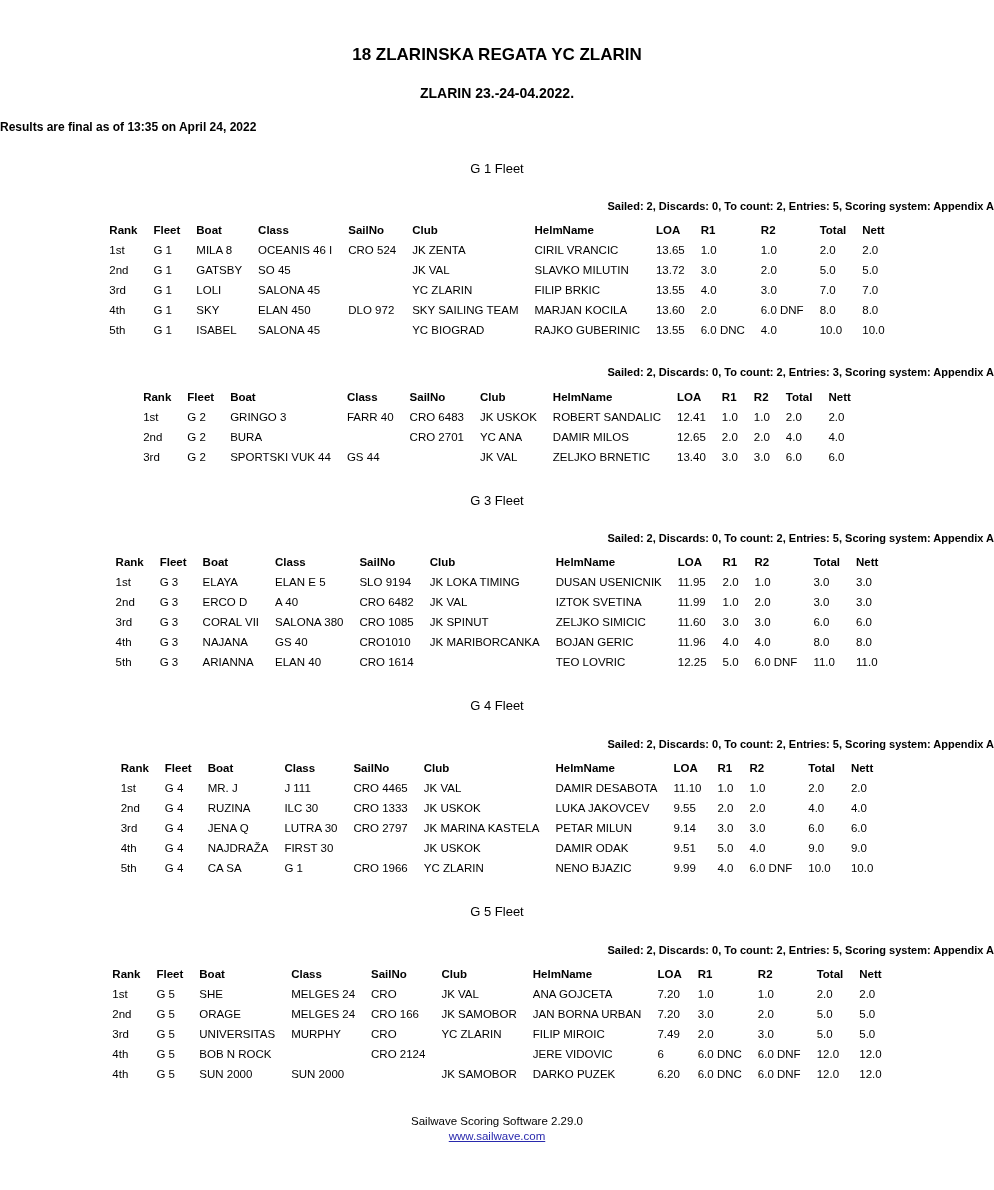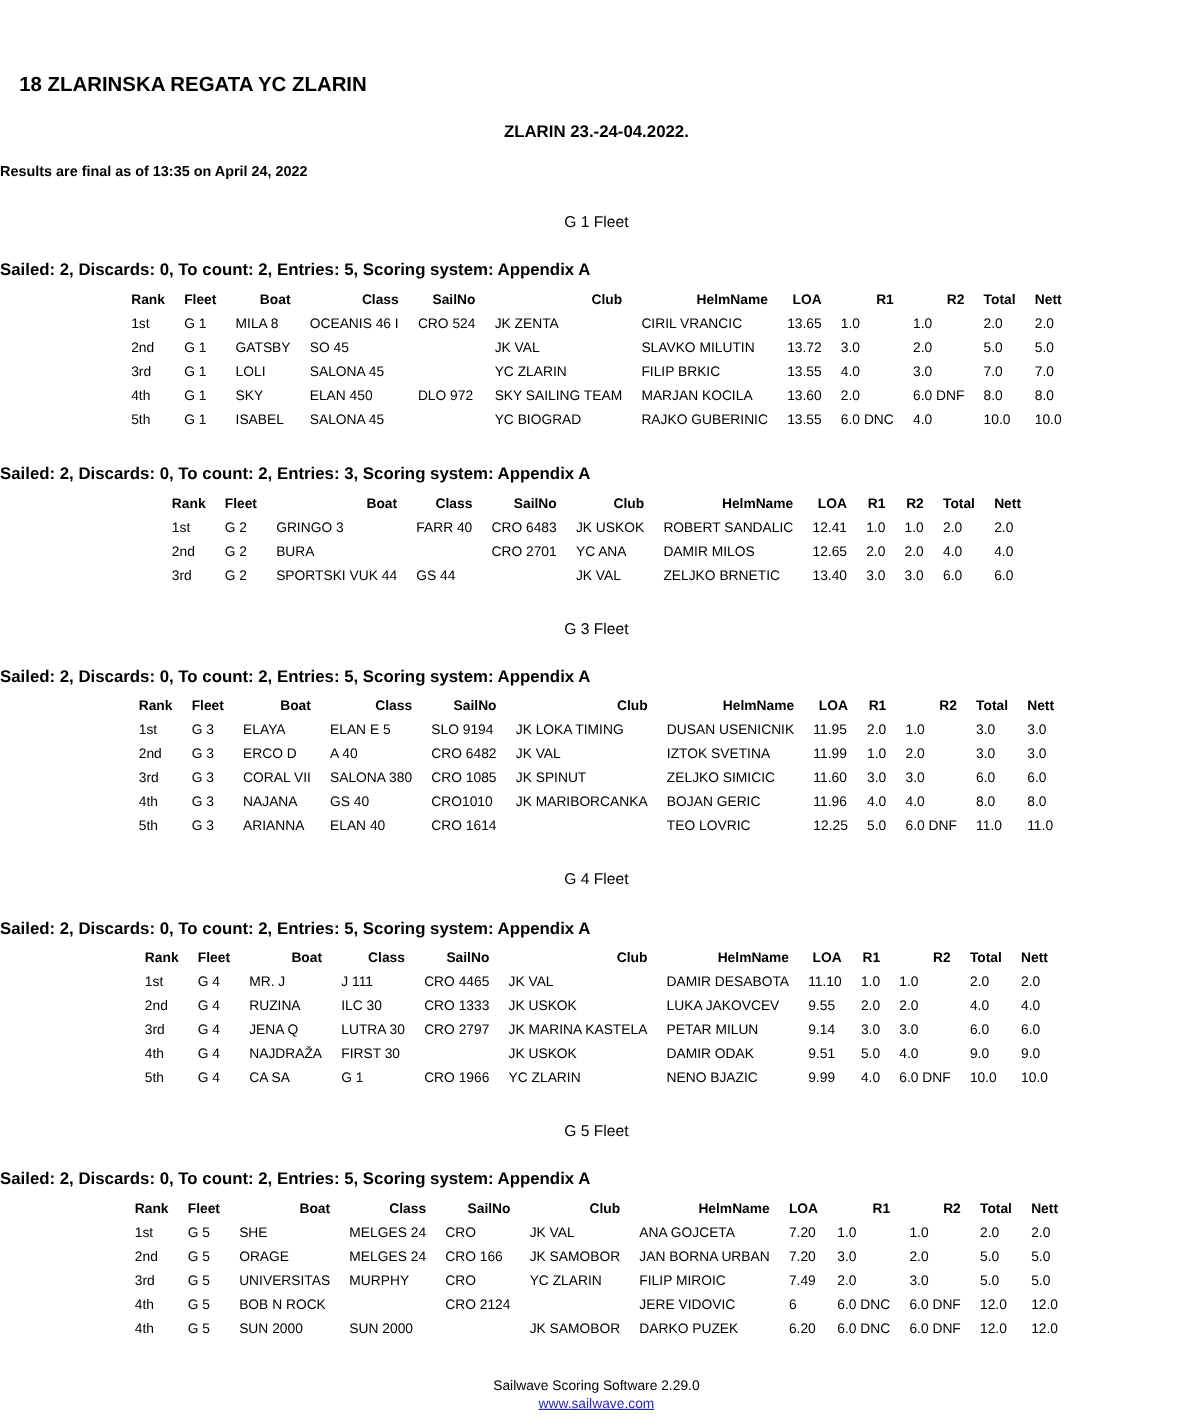--- a/index.html
+++ b/index.html
@@ -9,22 +9,22 @@
     font-family: "Liberation Sans", sans-serif;
     -webkit-font-smoothing: antialiased;
   }
   .page {
     width: 994px;
     min-height: 1190px;
     margin: 0 auto;
     padding: 45px 0 30px;
   }
   .title {
-    margin: 16px;
-    text-align: left;
+    margin: 0;
+    text-align: center;
     font-size: 17px;
     font-weight: bold;
     line-height: 1.2;
   }
   .subtitle {
     margin: 20px 0 2px;
     text-align: center;
     font-size: 14px;
     font-weight: bold;
     line-height: 1.2;
@@ -38,38 +38,38 @@
   .fleet { margin-top: 26px; }
   .fleet-title {
     margin: 17px;
     text-align: center;
     font-size: 13px;
     font-weight: normal;
     line-height: 1.2;
   }
   .fleet-summary {
     margin: 24px 0 0;
-    text-align: left;
-    font-size: 14px;
+    text-align: right;
+    font-size: 11px;
     font-weight: bold;
     line-height: 1.2;
   }
   table.results {
     margin: 7px auto 0;
     border-collapse: collapse;
     font-size: 11.5px;
   }
   table.results th,
   table.results td {
     text-align: left;
     vertical-align: middle;
     padding: 4px 8px;
     white-space: nowrap;
   }
-  table.results th { font-weight: bold; text-align: right; }
+  table.results th { font-weight: bold; }
   table.results td { font-weight: normal; }
   .footer {
     margin-top: 30px;
     text-align: center;
     font-size: 11.5px;
     line-height: 1.3;
   }
   .footer a { text-decoration: underline; cursor: pointer; }
 </style>
 </head>

